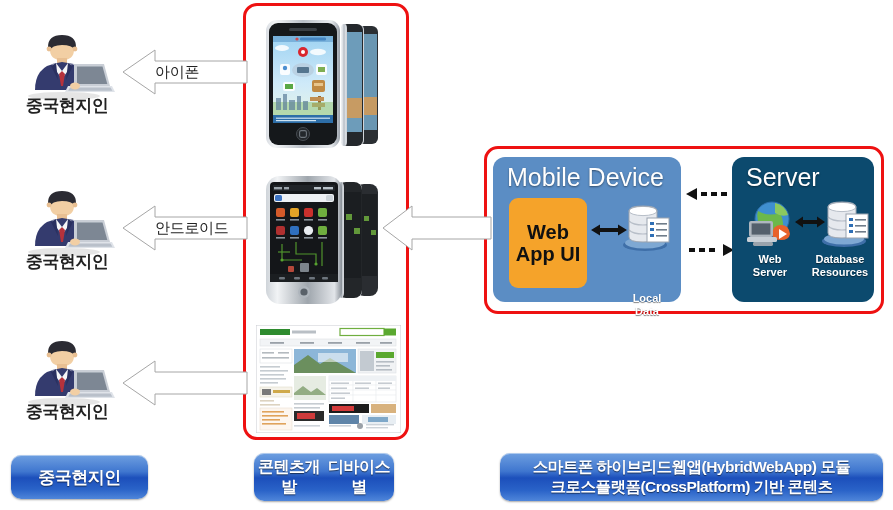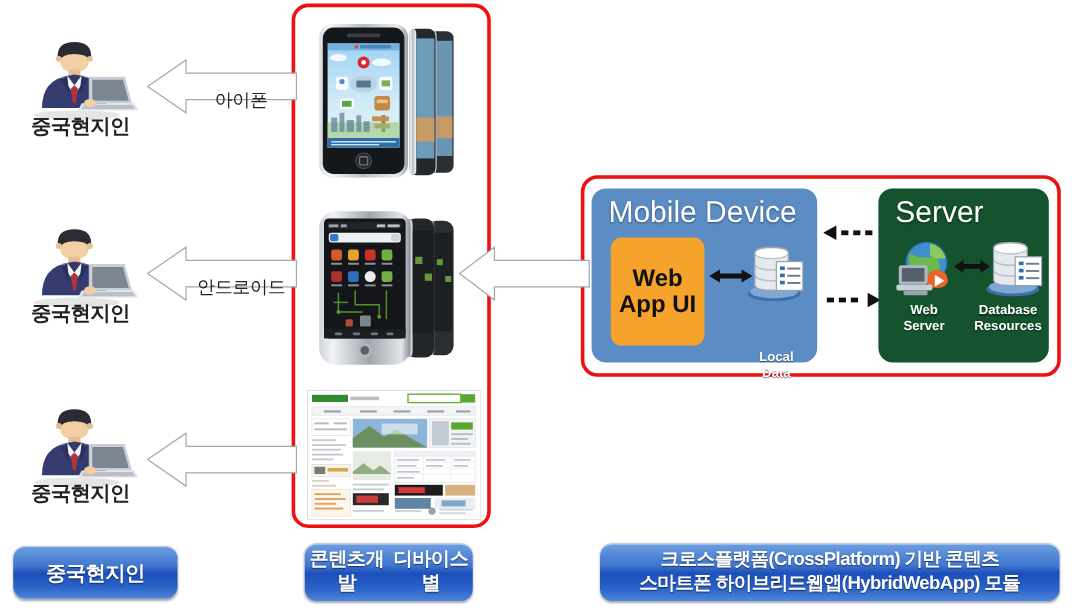--- a/index.html
+++ b/index.html
@@ -21,39 +21,39 @@
   .person .plabel{
     position:absolute;left:-6px;top:60px;width:122px;text-align:center;
     font-size:17px;font-weight:bold;color:#222;letter-spacing:-0.5px;
     white-space:nowrap;
   }
 
   
   .arrow-wrap{position:absolute;height:46px;}
   .arrow-wrap svg{position:absolute;left:0;top:0;}
   .arrow-wrap .alabel{
-    position:absolute;top:12px;height:46px;line-height:46px;
-    font-size:15px;color:#222;white-space:nowrap;text-align:center;
+    position:absolute;top:0;height:46px;line-height:46px;
+    font-size:15px;color:#222;white-space:nowrap;text-align:left;
     letter-spacing:-0.3px;
   }
 
   
   .legend-btn{
     position:absolute;border-radius:10px;
     background:linear-gradient(180deg,#6e9fe0 0%,#3f76cf 38%,#1c4fbb 52%,#2a63c8 78%,#4f86da 100%);
     box-shadow:0 1px 2px rgba(0,0,0,.35), inset 0 1px 0 rgba(255,255,255,.45);
     display:flex;align-items:center;justify-content:center;text-align:center;
     color:#ffffff;font-weight:bold;letter-spacing:-0.5px;
     text-shadow:0 1px 1px rgba(0,0,0,.55);
   }
 
   
   .panel{position:absolute;border-radius:12px;box-sizing:border-box;}
   .panel-mobile{background:#5b8dc4;}
-  .panel-server{background:#14532d;}
+  .panel-server{background:#0c4a6e;}
   .panel-title{
     position:absolute;left:14px;top:6px;color:#ffffff;font-size:25px;
     font-weight:normal;text-shadow:0 1px 2px rgba(0,0,0,.45);
   }
   .webappui{
     position:absolute;border-radius:9px;background:#f5a32a;
     display:flex;flex-direction:column;align-items:center;justify-content:center;
     color:#111;font-size:20px;font-weight:bold;line-height:1.12;
   }
   .cap{
@@ -591,15 +591,15 @@
 <div class="legend-btn" style="left:11px;top:455px;width:137px;height:44px;font-size:17px;">
   <span>중국현지인</span>
 </div>
 
 <div class="legend-btn" style="left:254px;top:453px;width:140px;height:48px;font-size:16px;line-height:1.25;">
   <span>콘텐츠개발</span>
   <span>디바이스별</span>
 </div>
 
 <div class="legend-btn" style="left:500px;top:453px;width:383px;height:48px;font-size:15.5px;line-height:1.3;flex-direction:column;">
+  <span>스마트폰 하이브리드웹앱(HybridWebApp) 모듈</span>
   <span>크로스플랫폼(CrossPlatform) 기반 콘텐츠</span>
-  <span>스마트폰 하이브리드웹앱(HybridWebApp) 모듈</span>
 </div>
 
 </body></html>

